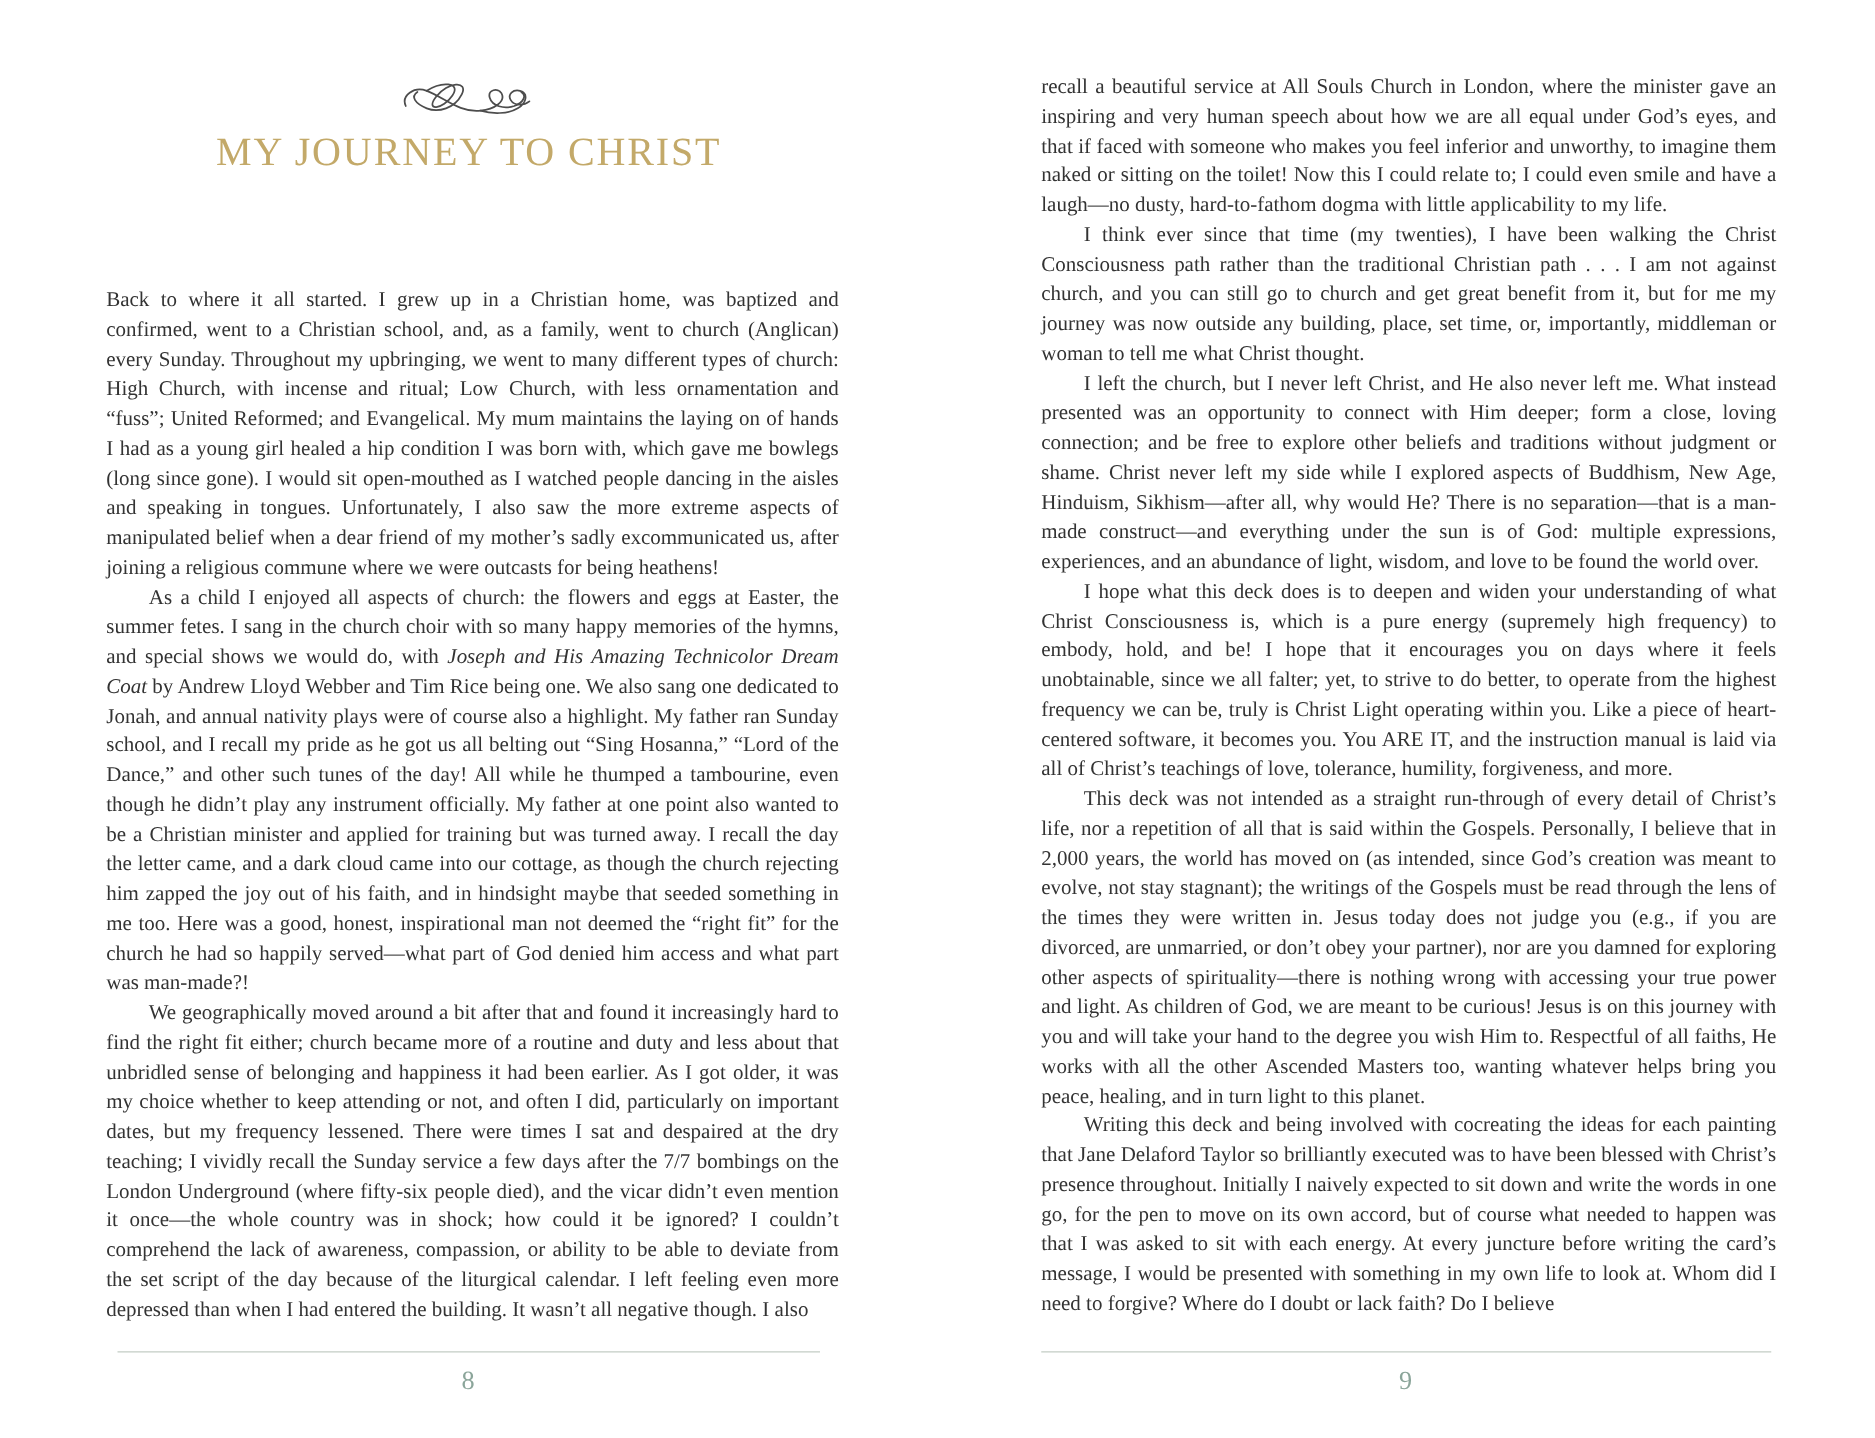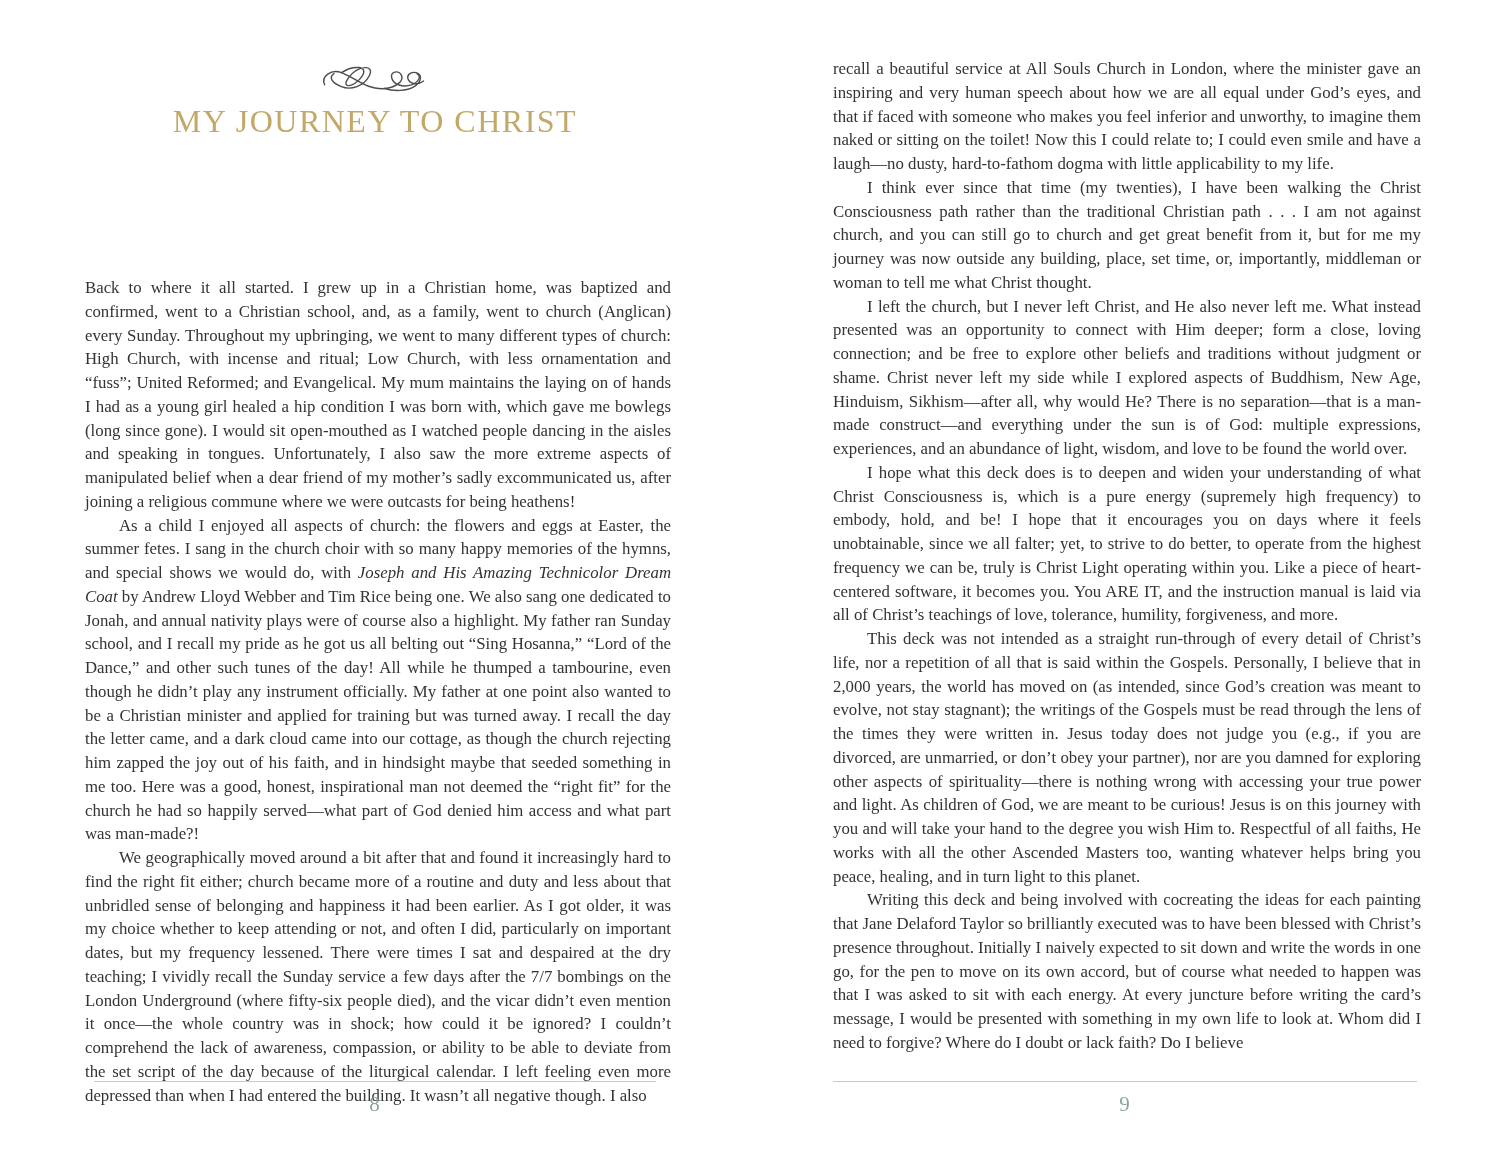--- a/index.html
+++ b/index.html
@@ -34,21 +34,21 @@
     font-family: "Liberation Serif", serif;
   }
 
   .body-text {
     position: absolute;
     color: #333333;
     font-size: 16.8px;
     line-height: 23.75px;
     text-align: justify;
   }
-  .page.left  .body-text { top: 228px; left: 85px; width: 586px; margin-top: 48px; }
+  .page.left  .body-text { top: 228px; left: 85px; width: 586px; }
   .page.right .body-text { top: 57px;  left: 83px; width: 588px; }
 
   .body-text p { text-align: justify; }
   .body-text p.indent { text-indent: 34px; }
   .body-text .italic { font-style: italic; }
 
   .footer-rule {
     position: absolute;
     top: 1081px; left: 50%;
     transform: translateX(-50%);

